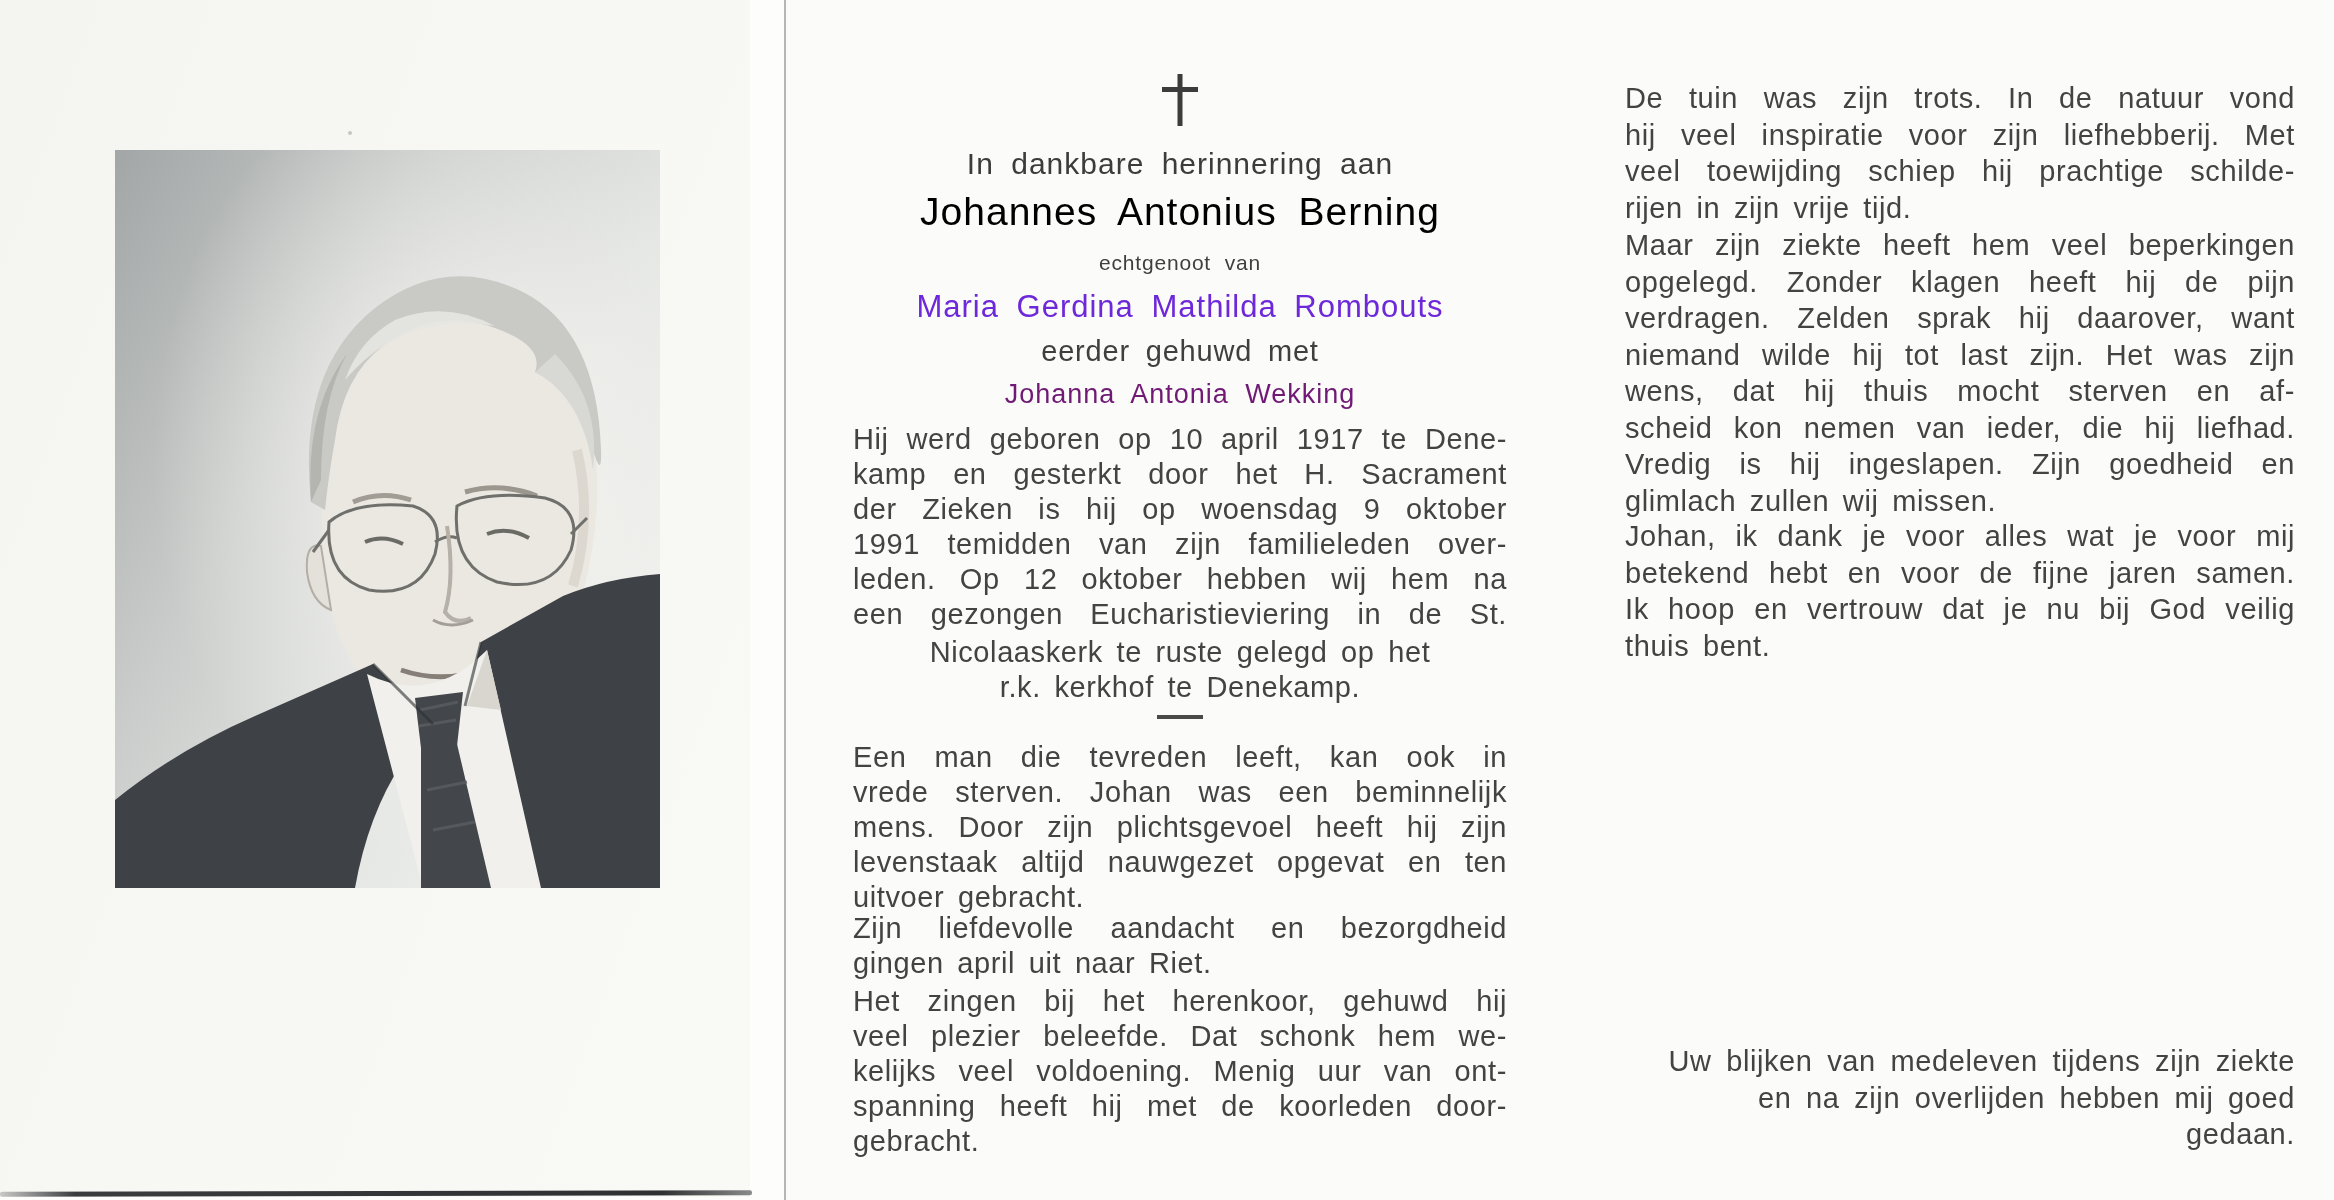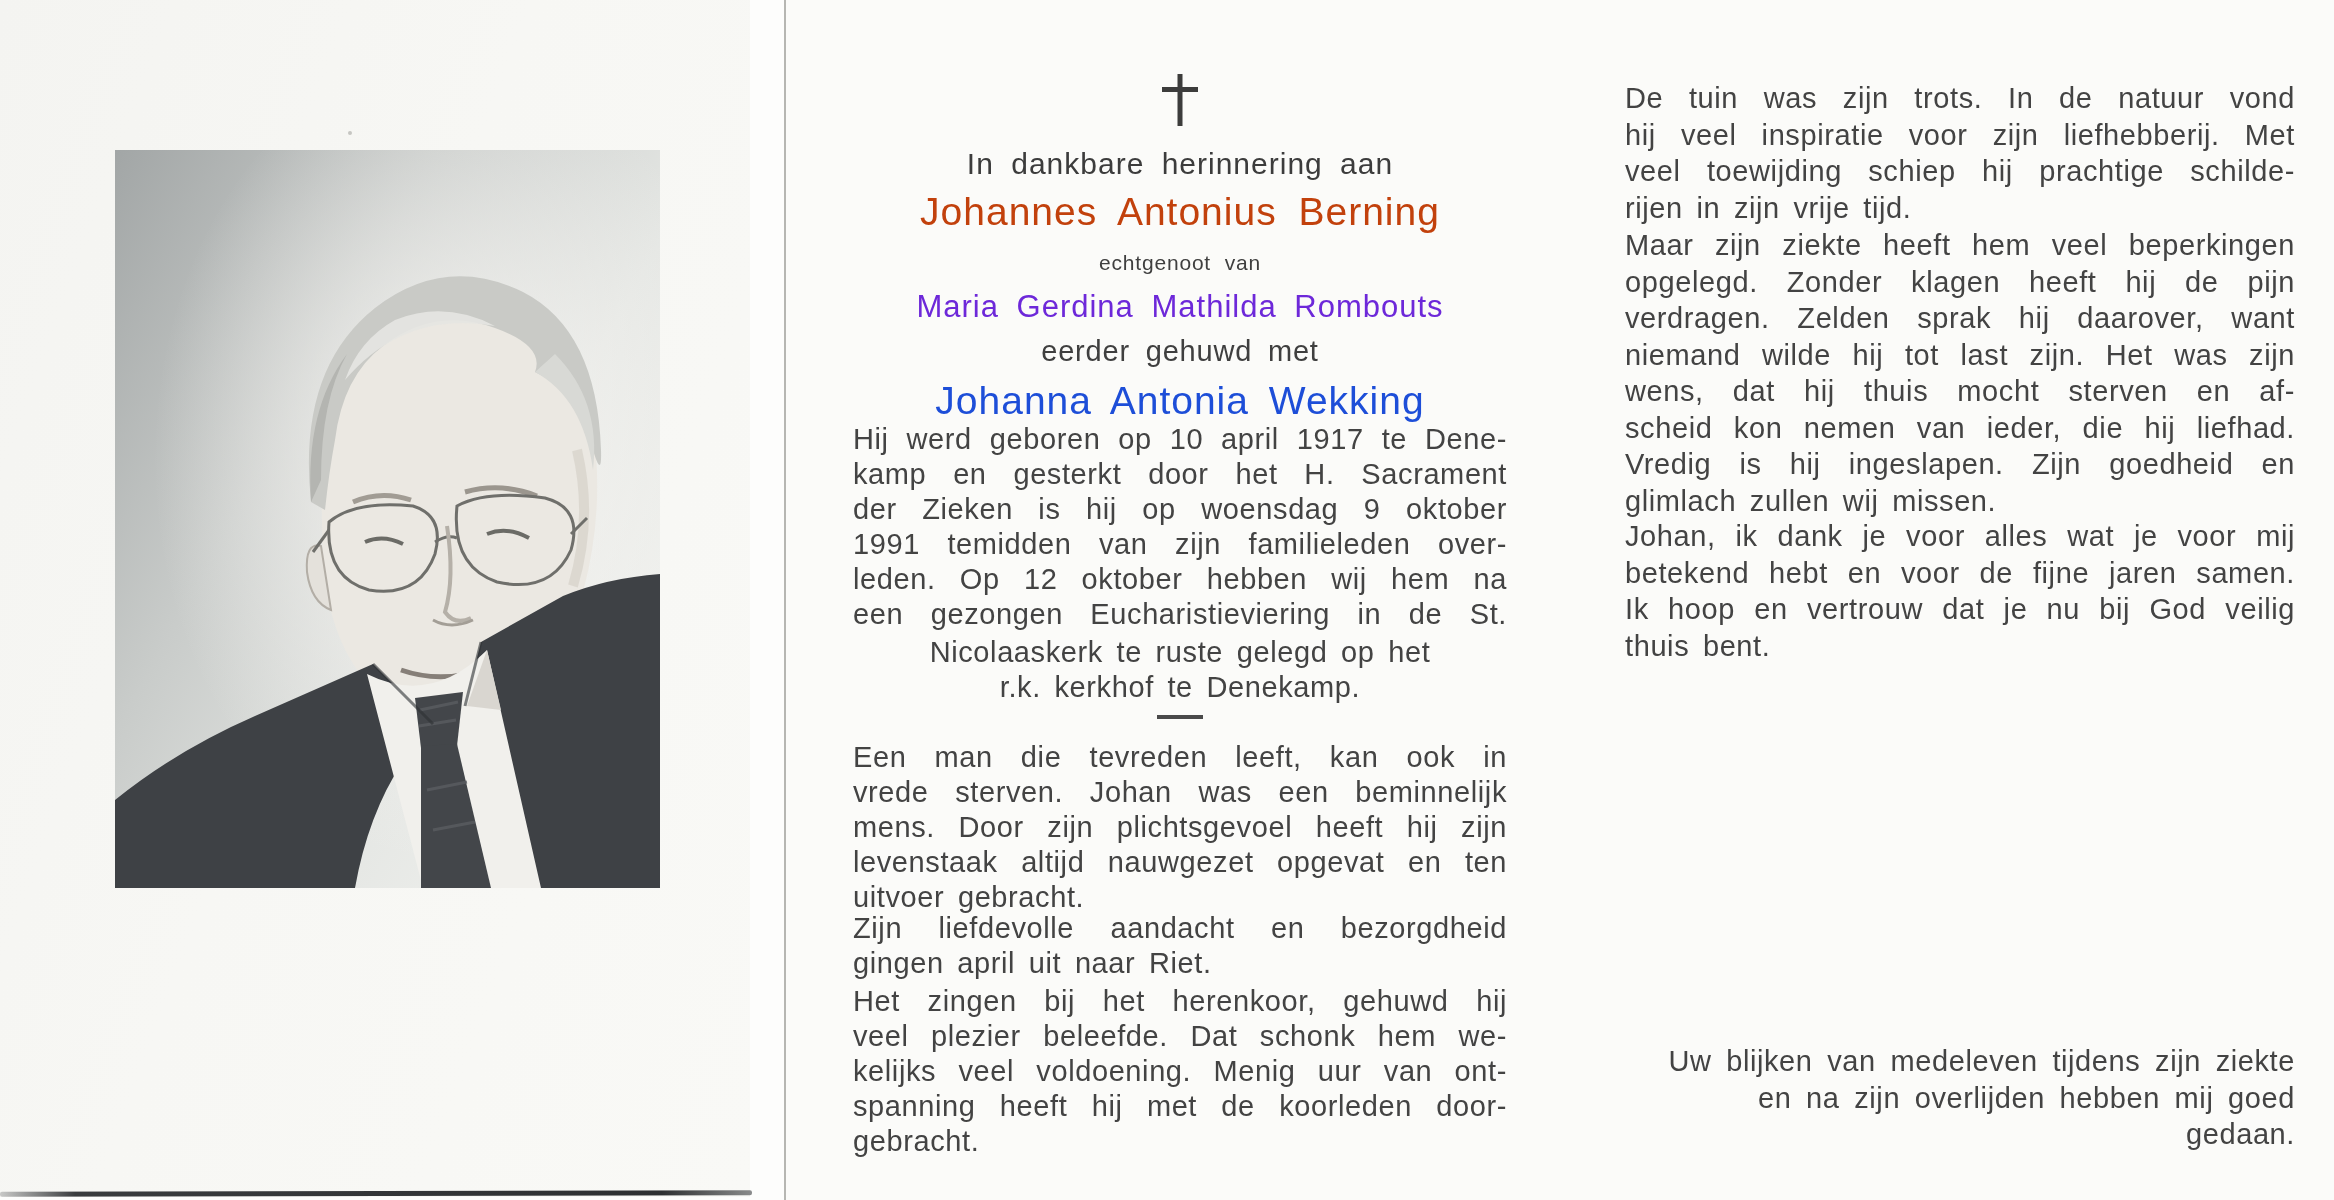--- a/index.html
+++ b/index.html
@@ -56,25 +56,25 @@
   .center-block .line{text-align:center;}
   .left-block  .line{text-align:right;}
 
   
   .heading{position:absolute;left:0;width:100%;text-align:center;}
   .cross{position:absolute;left:50%;top:73px;transform:translateX(-50%);width:36px;height:52px;}
   .cross .v{position:absolute;left:50%;top:0;transform:translateX(-50%);width:5px;height:52px;background:#3c3c3c;}
   .cross .h{position:absolute;left:0;top:13px;width:36px;height:5px;background:#3c3c3c;}
 
   .intro  {top:146px;font-size:30px;letter-spacing:1px;word-spacing:8px;color:#3c3c3c;}
-  .name   {top:189px;font-size:39px;letter-spacing:1px;word-spacing:10px;color:#c2410c;}
+  .name   {top:189px;font-size:39px;letter-spacing:1px;word-spacing:10px;color:#000000;}
   .lbl1   {top:250px;font-size:21px;letter-spacing:.8px;word-spacing:7px;}
   .nm1    {top:288px;font-size:31px;letter-spacing:1px;word-spacing:8px;color:#6d28d9;text-align:center;}
   .lbl2   {top:334px;font-size:29px;letter-spacing:.8px;word-spacing:7px;}
-  .nm2    {top:378px;font-size:39px;letter-spacing:1px;word-spacing:8px;color:#1d4ed8;}
+  .nm2    {top:378px;font-size:27px;letter-spacing:1px;word-spacing:8px;color:#701a75;}
 
   .bio    {top:421px;}
   .biotail{top:634px;}
   .hr     {position:absolute;top:714px;left:50%;transform:translateX(-50%);
            width:46px;height:4px;background:#4a4a4a;}
   .t1     {top:739px;}
   .t2     {top:910px;}
   .t3     {top:983px;}
 
   

